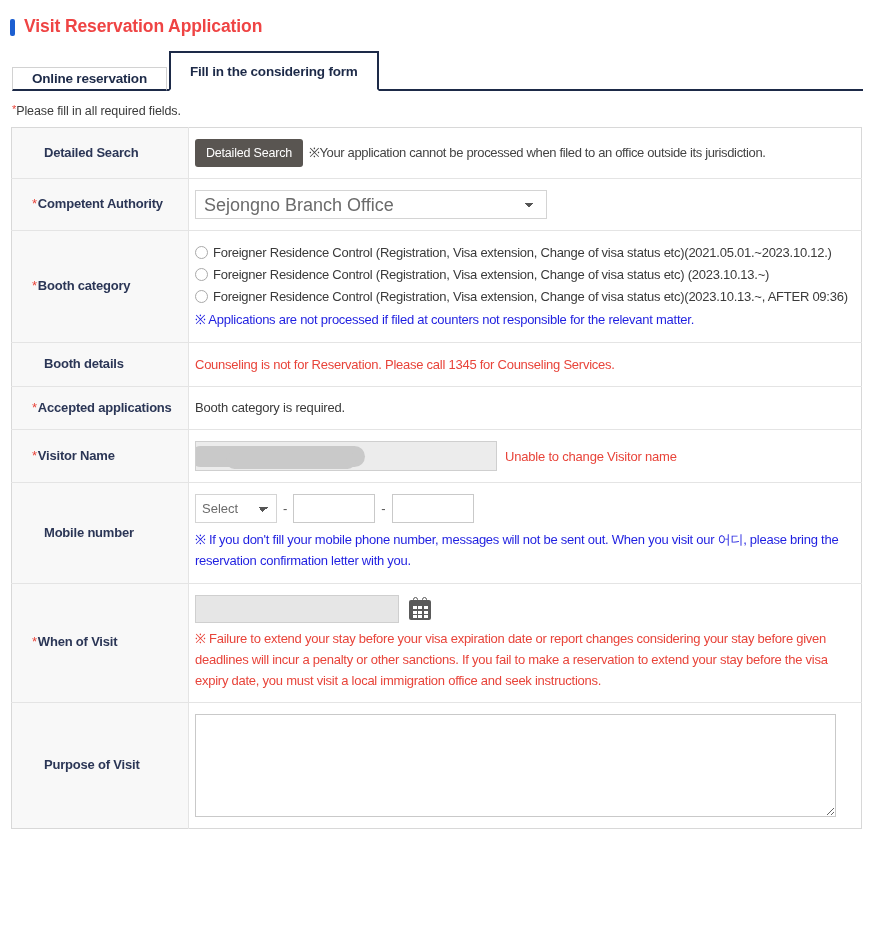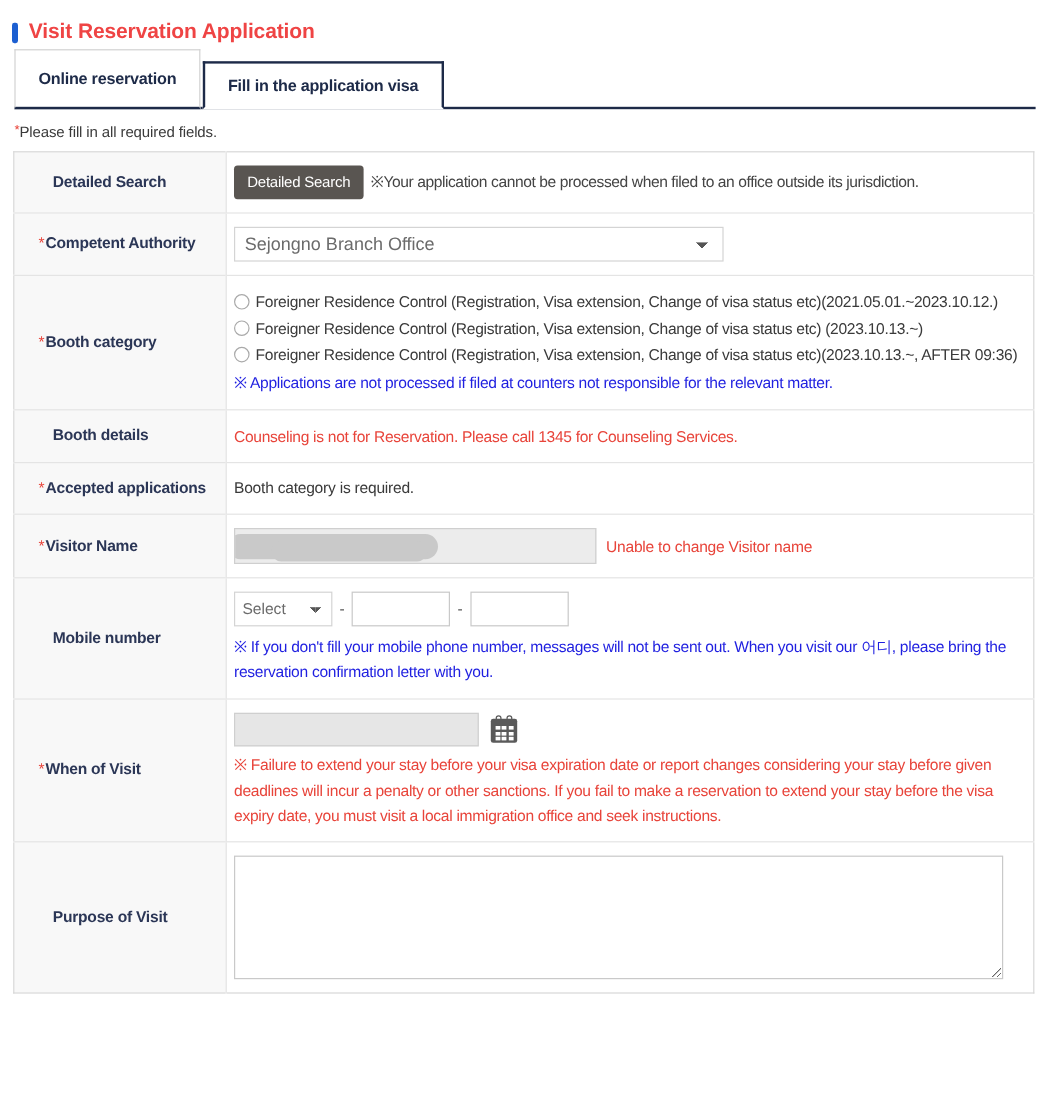--- a/index.html
+++ b/index.html
@@ -50,21 +50,21 @@
   .tabs::after {
     content: "";
     position: absolute;
     left: 12px; right: 8px; bottom: 0;
     height: 2px;
     background: #1d2a48;
   }
   .tab {
     position: relative;
     z-index: 2;
-    height: 50px;
+    height: 24px;
     padding: 0 19px;
     display: flex;
     align-items: center;
     justify-content: center;
     font-size: 13.5px;
     letter-spacing: -0.2px;
     background: #ffffff;
     cursor: pointer;
     white-space: nowrap;
   }
@@ -153,25 +153,25 @@
   .note-plain {
     font-size: 13px;
     color: #444;
     letter-spacing: -0.35px;
     white-space: nowrap;
     text-align: right;
   }
 
   
   .sel-authority {
-    width: 408px;
+    width: 352px;
     height: 29px;
     border: 1px solid #d4d4d4;
     background: #ffffff;
-    font-size: 15px;
+    font-size: 18px;
     font-family: "Liberation Sans", sans-serif;
     color: #6b6b6b;
     padding: 0 8px;
     appearance: none;
     -webkit-appearance: none;
     background-image:
       linear-gradient(45deg, transparent 50%, #555 50%),
       linear-gradient(135deg, #555 50%, transparent 50%);
     background-position:
       calc(100% - 17px) 12px,
@@ -342,21 +342,21 @@
   <div class="page-title-row">
     <span class="title-marker"></span>
     <span class="page-title">Visit Reservation Application</span>
   </div>
 
   <div class="tabs">
     <div class="tab inactive">
       <span>Online reservation</span>
     </div>
     <div class="tab active">
-      <span>Fill in the application visa</span>
+      <span>Fill in the considering form</span>
     </div>
   </div>
 
   <div class="required-note">
     <span class="star">*</span><span>Please fill in all required fields.</span>
   </div>
 
   <table class="form-table">
     <tbody>
 

